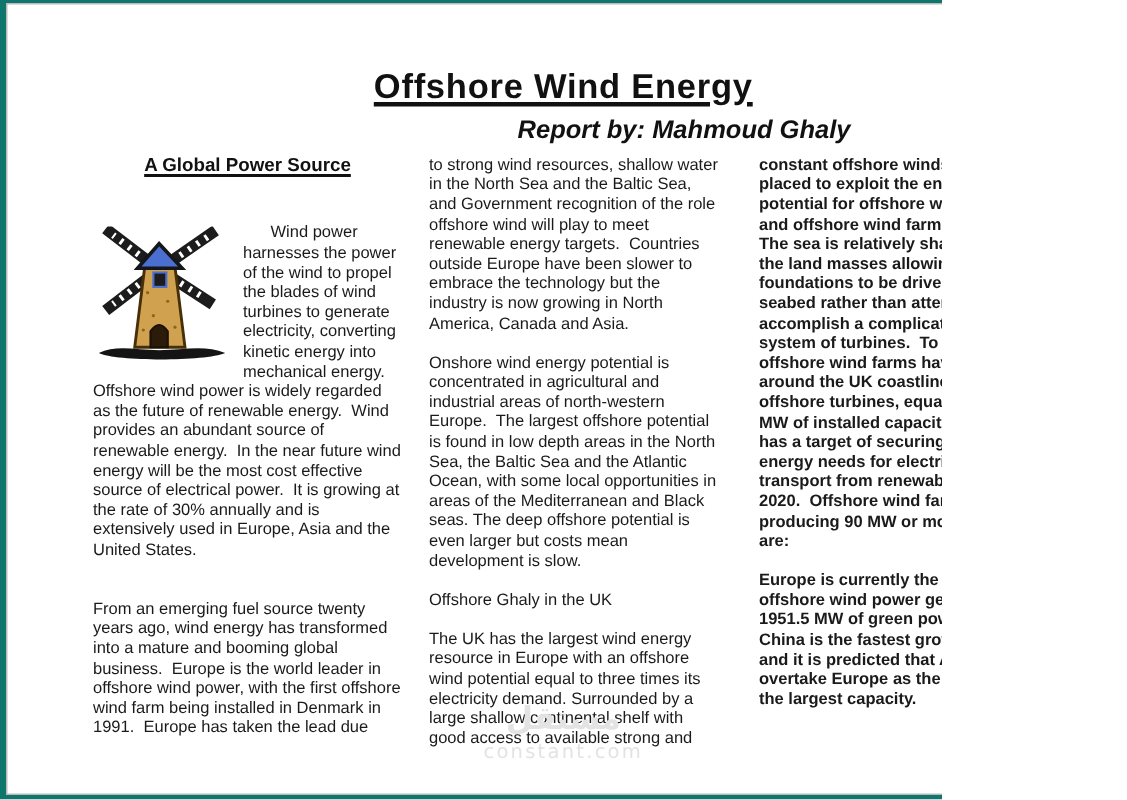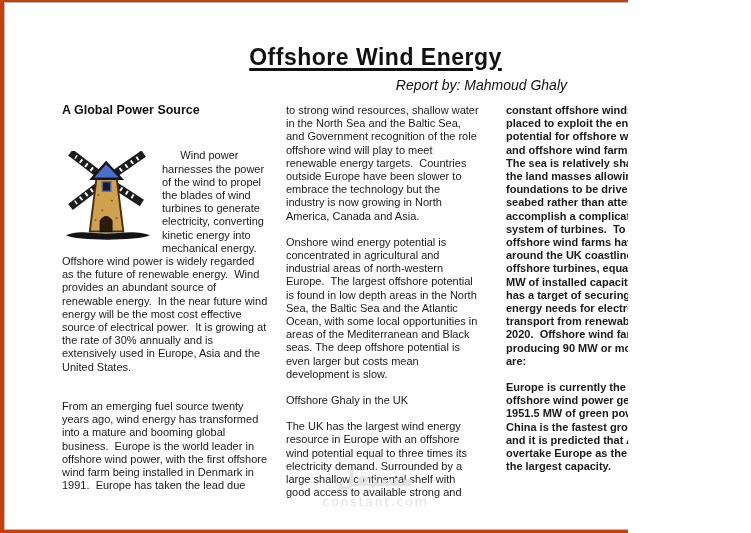--- a/index.html
+++ b/index.html
@@ -1,40 +1,40 @@
 <!DOCTYPE html>
 <html><head>
 <meta charset="utf-8">
 <style>
   html,body{margin:0;padding:0;background:#fff;}
   .canvas{
-    position:relative;width:628px;height:533px;background:#c2410c;overflow:hidden;
+    position:relative;width:628px;height:533px;background:#0f766e;overflow:hidden;
     font-family:"Liberation Sans",sans-serif;color:#1a1a1a;
   }
   .page-border{
     position:absolute;left:4px;top:2px;width:740px;height:526px;
     border:1px solid #b9b9b9;background:#ffffff;
   }
   .doc-title{
     position:absolute;left:0;top:44px;width:751px;text-align:center;
     font-size:23px;font-weight:bold;letter-spacing:.5px;
     text-decoration:underline;text-decoration-thickness:2.5px;text-underline-offset:3px;
     color:#111;
   }
   .byline{
     position:absolute;right:61px;top:77px;
-    font-size:14px;font-weight:normal;font-style:italic;color:#111;
+    font-size:17px;font-weight:bold;font-style:italic;color:#111;
   }
   .col{position:absolute;top:104px;font-size:11px;line-height:13.2px;}
   .col1{left:62px;width:206px;}
   .col2{left:286px;width:194px;}
   .col3{left:506px;width:196px;font-weight:bold;}
   .section-heading{
-    font-size:12.5px;font-weight:bold;text-align:left;margin:0 0 19px 0;
-    text-decoration-thickness:1.5px;text-underline-offset:2px;
+    font-size:12.5px;font-weight:bold;text-align:center;margin:0 0 19px 0;
+    text-decoration:underline;text-decoration-thickness:1.5px;text-underline-offset:2px;
     color:#111;
   }
   .para{margin:0 0 13px 0;white-space:pre-wrap;}
   .subhead{margin:0 0 13px 0;white-space:pre-wrap;}
   .windmill{float:left;margin:2px 8px 2px 0;}
   .watermark{
     position:absolute;left:0;top:464px;width:751px;text-align:center;
     color:#e3e3e3;pointer-events:none;
   }
   .watermark .logo{font-size:21px;font-weight:bold;line-height:30px;font-family:"DejaVu Sans",sans-serif;}

